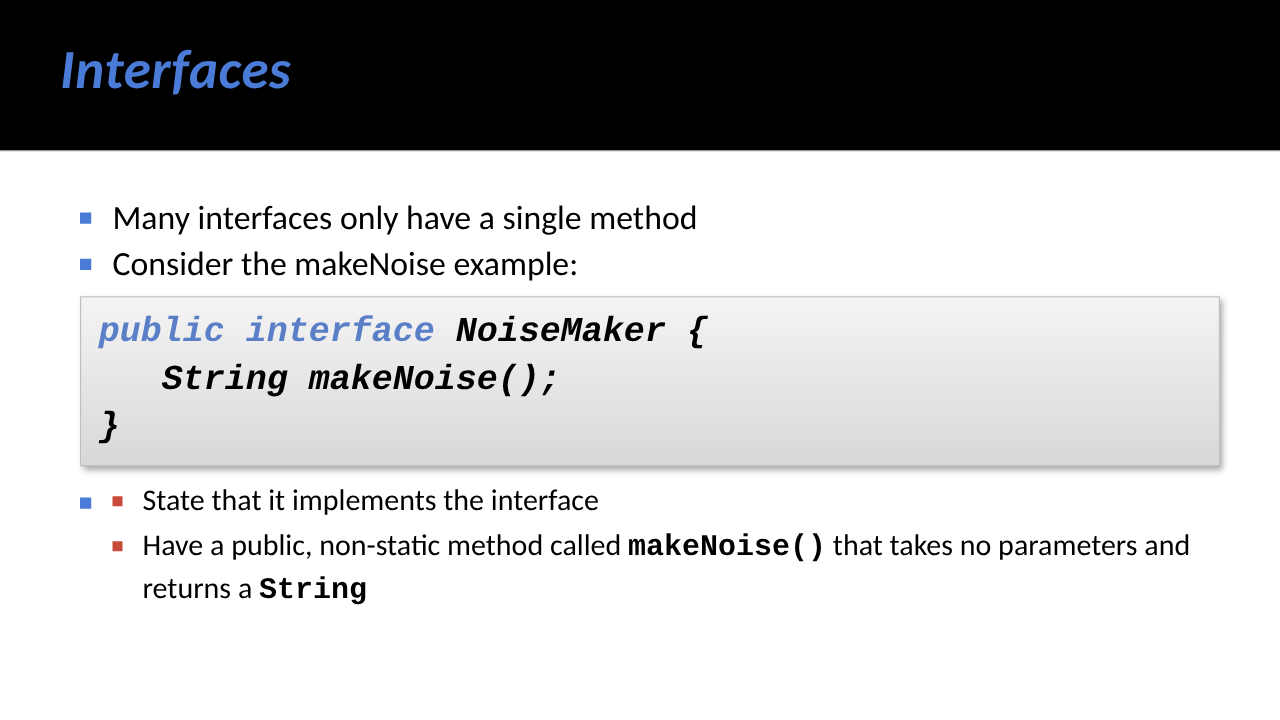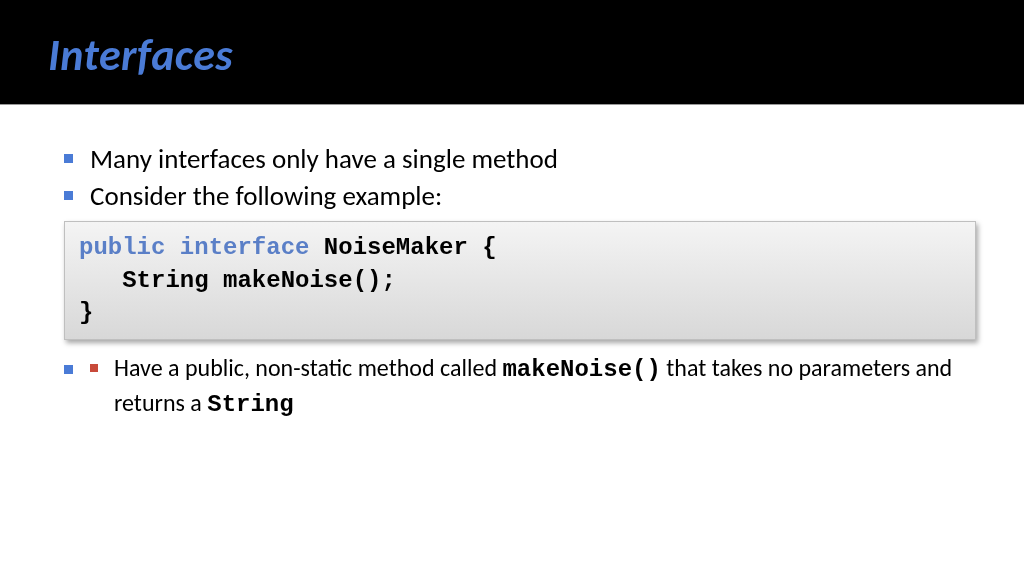--- a/index.html
+++ b/index.html
@@ -5,21 +5,21 @@
   * { margin: 0; padding: 0; box-sizing: border-box; }
   body {
     width: 1024px;
     height: 576px;
     background: #fff;
     font-family: "Calibri", "Segoe UI", sans-serif;
     overflow: hidden;
   }
   .title-bar {
     width: 100%;
-    height: 104px;
+    height: 120px;
     background: #000;
     padding: 28px 48px 0 48px;
   }
   .title {
     color: #4a7bd6;
     font-size: 44px;
     font-weight: 600;
     font-style: italic;
     letter-spacing: 0.5px;
   }
@@ -67,50 +67,52 @@
     height: 8px;
     background: #c84a3a;
   }
   .code-block {
     margin: 8px 0 12px 0;
     padding: 10px 14px 10px 14px;
     background: linear-gradient(#f4f4f4, #d8d8d8);
     border: 1px solid #bfbfbf;
     box-shadow: 2px 3px 5px rgba(0,0,0,0.35);
     font-family: "Courier New", monospace;
-    font-size: 24px;
+    font-size: 28px;
     font-weight: bold;
     line-height: 1.35;
     white-space: pre;
     color: #000;
+    font-style: italic;
   }
   .kw { color: #5a7fc7; }
   .inline-code {
     font-family: "Courier New", monospace;
     font-weight: bold;
   }
 </style>
 </head>
 <body>
 
 <div class="title-bar">
   <div class="title">Interfaces</div>
 </div>
 <div class="divider"></div>
 
 <div class="body">
   <ul class="lvl1">
     <li>Many interfaces only have a single method</li>
-    <li>Consider the following example:</li>
+    <li>Consider the makeNoise example:</li>
   </ul>
 
   <div class="code-block"><span class="kw">public</span> <span class="kw">interface</span><span> NoiseMaker {</span>
 <span>   String makeNoise();</span>
 <span>}</span></div>
 
   <ul class="lvl1">
     <li>
       <ul class="lvl2">
+        <li>State that it implements the interface</li>
         <li><span>Have a public, non-static method called </span><span class="inline-code">makeNoise()</span><span> that takes no parameters and returns a </span><span class="inline-code">String</span></li>
       </ul>
     </li>
   </ul>
 </div>
 
 </body></html>

